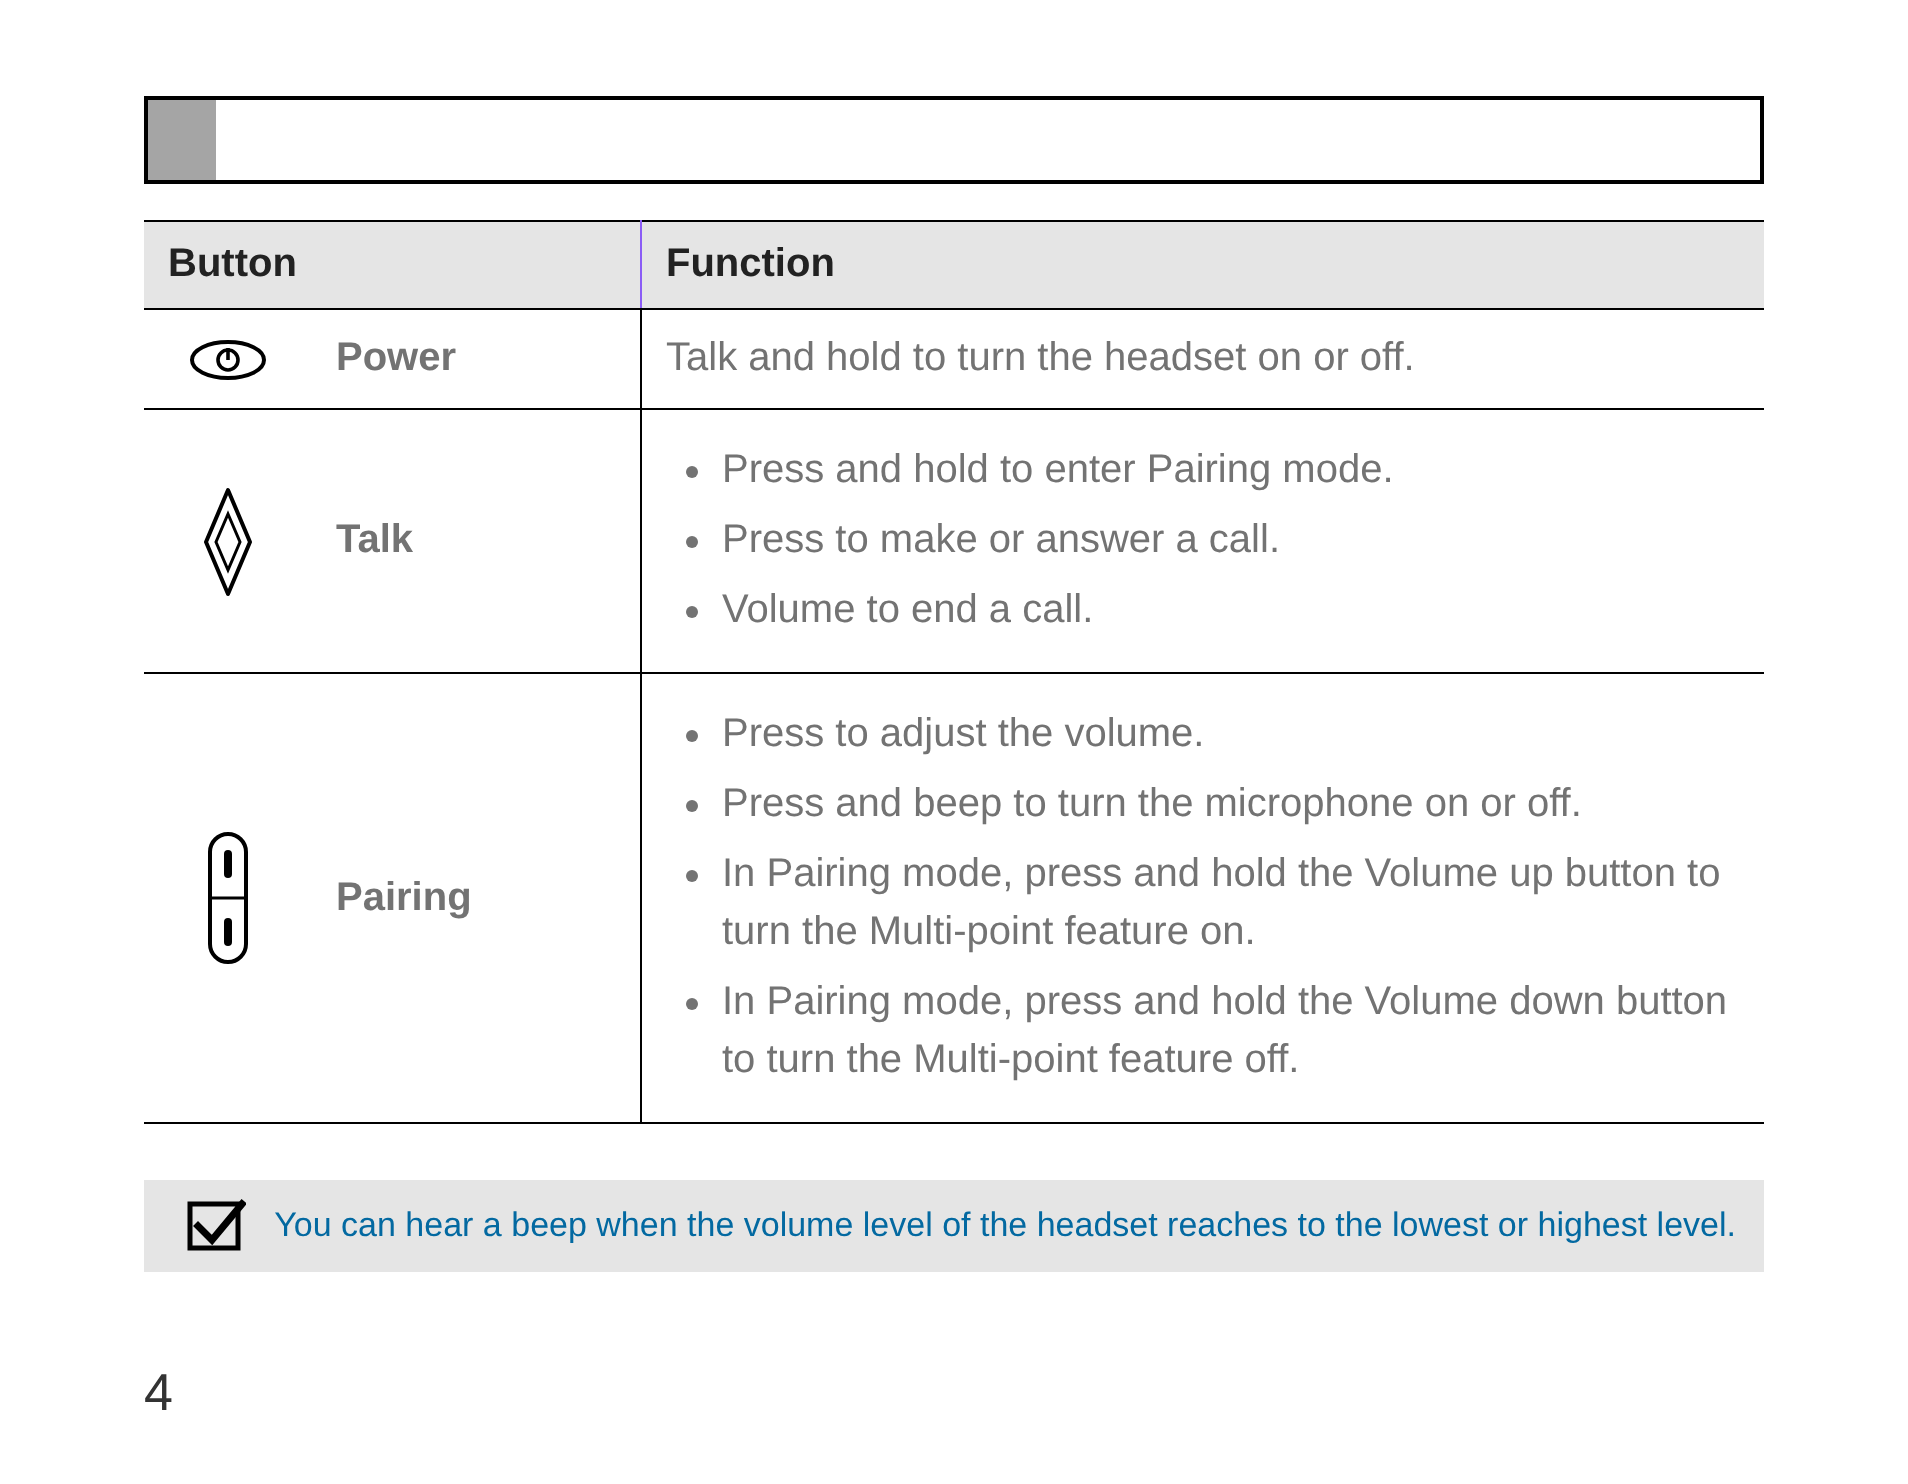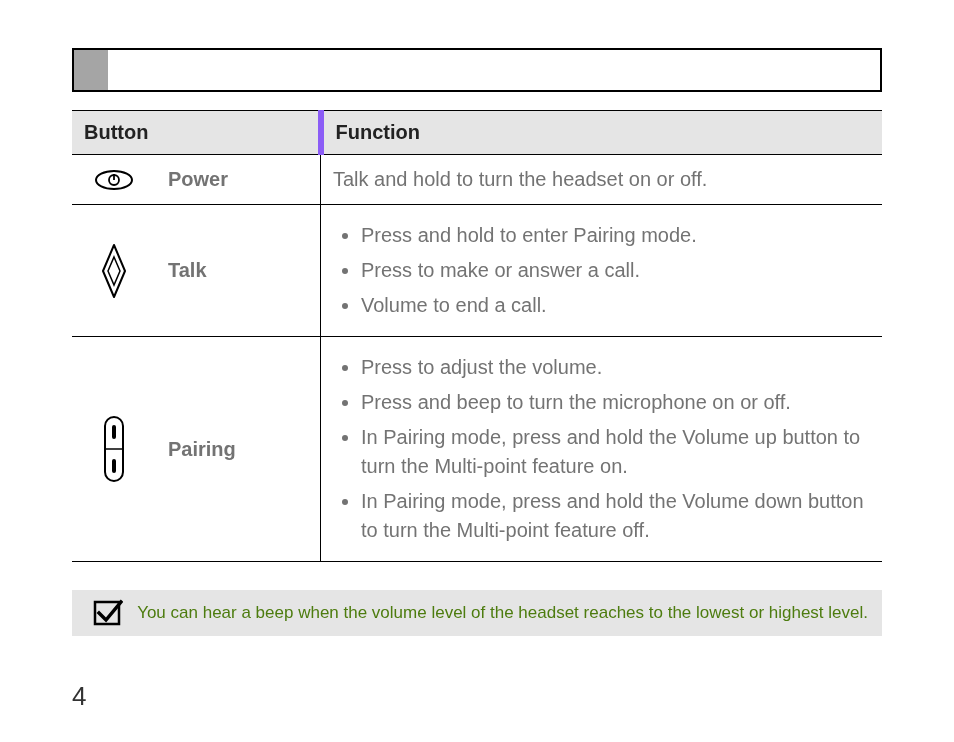--- a/index.html
+++ b/index.html
@@ -47,21 +47,21 @@
     background: #e5e5e5;
     text-align: left;
     font-weight: bold;
     padding: 10px 12px;
     border-top: 1px solid #000;
     border-bottom: 1px solid #000;
     font-size: 20px;
   }
   table.btn-table th:first-child {
     width: 215px;
-    border-right: 6px solid #8b5cf6;
+    border-right: 1px solid #8b5cf6;
   }
   table.btn-table td {
     vertical-align: middle;
     padding: 10px 12px;
     border-bottom: 1px solid #000;
     font-size: 20px;
     line-height: 1.45;
     color: #737373;
   }
   td.icon-cell {
@@ -84,21 +84,21 @@
     margin: 6px 0;
   }
   .note-box {
     margin-top: 28px;
     background: #e5e5e5;
     display: flex;
     align-items: center;
     padding: 8px 14px 8px 10px;
     font-size: 17px;
     line-height: 1.35;
-    color: #4d7c0f;
+    color: #0369a1;
   }
   .note-box .check-icon {
     width: 30px;
     height: 30px;
     flex: 0 0 auto;
     margin-right: 14px;
   }
   .page-number {
     position: absolute;
     left: 72px;

